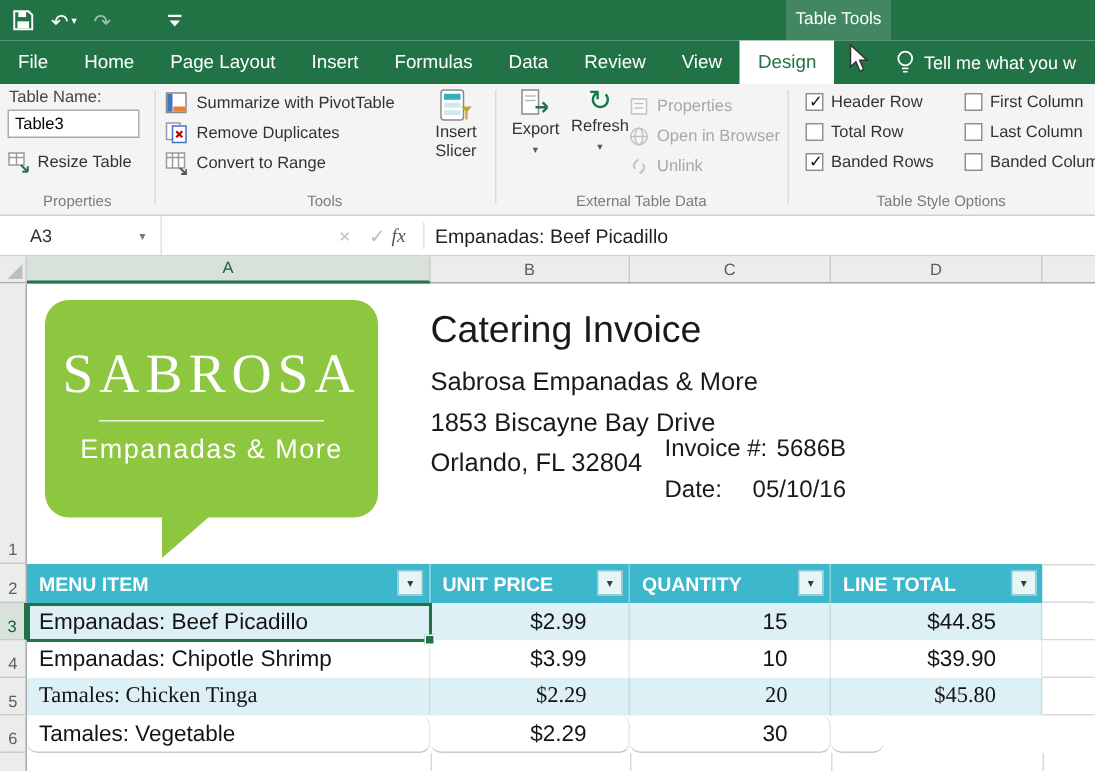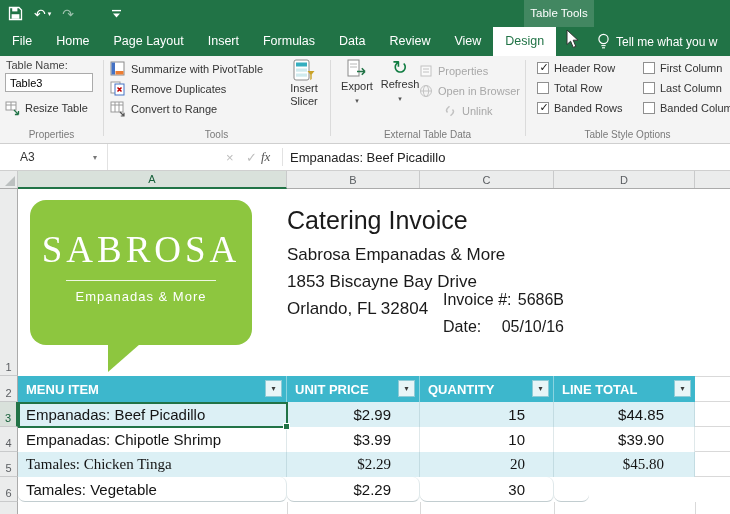--- a/index.html
+++ b/index.html
@@ -96,21 +96,21 @@
   #rh7 { top:502px; height:12px; border-bottom:none; }
   .rh.sel { background:#D9E1DB; border-right:2px solid #217346; color:#17613B; }
 
   
   .logo { position:absolute; left:30px; top:200px; width:222px; height:145px;
           background:#8DC63F; border-radius:16px; color:#fff; text-align:center; }
   .logo-name { font-family:"Liberation Serif", serif; font-size:37px;
                letter-spacing:4px; margin-top:28px; }
   .logo-divider { width:150px; height:1px; background:rgba(255,255,255,.85);
                   margin:9px auto 8px; }
-  .logo-tag { font-size:13px; letter-spacing:1px; }
+  .logo-tag { font-size:18px; letter-spacing:1px; }
   .logo-tail { position:absolute; left:108px; top:344px; width:0; height:0;
                border-top:28px solid #8DC63F; border-right:32px solid transparent; }
   .inv-title { position:absolute; left:287px; top:206px; font-size:25px; color:#1a1a1a; }
   .inv-line { position:absolute; left:287px; font-size:17px; color:#1a1a1a; }
   #inv-company { top:245px; } #inv-address { top:272px; } #inv-city { top:299px; }
   .inv-meta { position:absolute; left:443px; width:121px; display:flex;
               justify-content:space-between; font-size:16px; color:#1a1a1a; }
   #inv-no { top:291px; } #inv-date { top:318px; }
 
   
@@ -278,21 +278,21 @@
     <span>Properties</span>
   </div>
   <div class="rbtn dis" style="left:419px; top:26px;">
     <svg width="14" height="14" viewBox="0 0 14 14">
         <circle cx="7" cy="7" r="5.5" fill="none" stroke="#9A9A9A"></circle>
         <ellipse cx="7" cy="7" rx="2.6" ry="5.5" fill="none" stroke="#9A9A9A"></ellipse>
         <line x1="1.5" y1="7" x2="12.5" y2="7" stroke="#9A9A9A"></line>
       </svg>
     <span>Open in Browser</span>
   </div>
-  <div class="rbtn dis" style="left:443px; top:46px;">
+  <div class="rbtn dis" style="left:419px; top:46px;">
     <svg width="14" height="14" viewBox="0 0 14 14">
         <path d="M4.5 8.5 a3 3 0 0 1 0 -4.2 l2 -2" fill="none" stroke="#9A9A9A" stroke-width="1.4"></path>
         <path d="M9.5 5.5 a3 3 0 0 1 0 4.2 l-2 2" fill="none" stroke="#9A9A9A" stroke-width="1.4"></path>
       </svg>
     <span>Unlink</span>
   </div>
   <div class="group-label" style="left:330px; width:195px;">External Table Data</div>
   <div class="vsep" style="left:525px;"></div>
 
   <div class="cb" style="left:537px; top:6px;">

